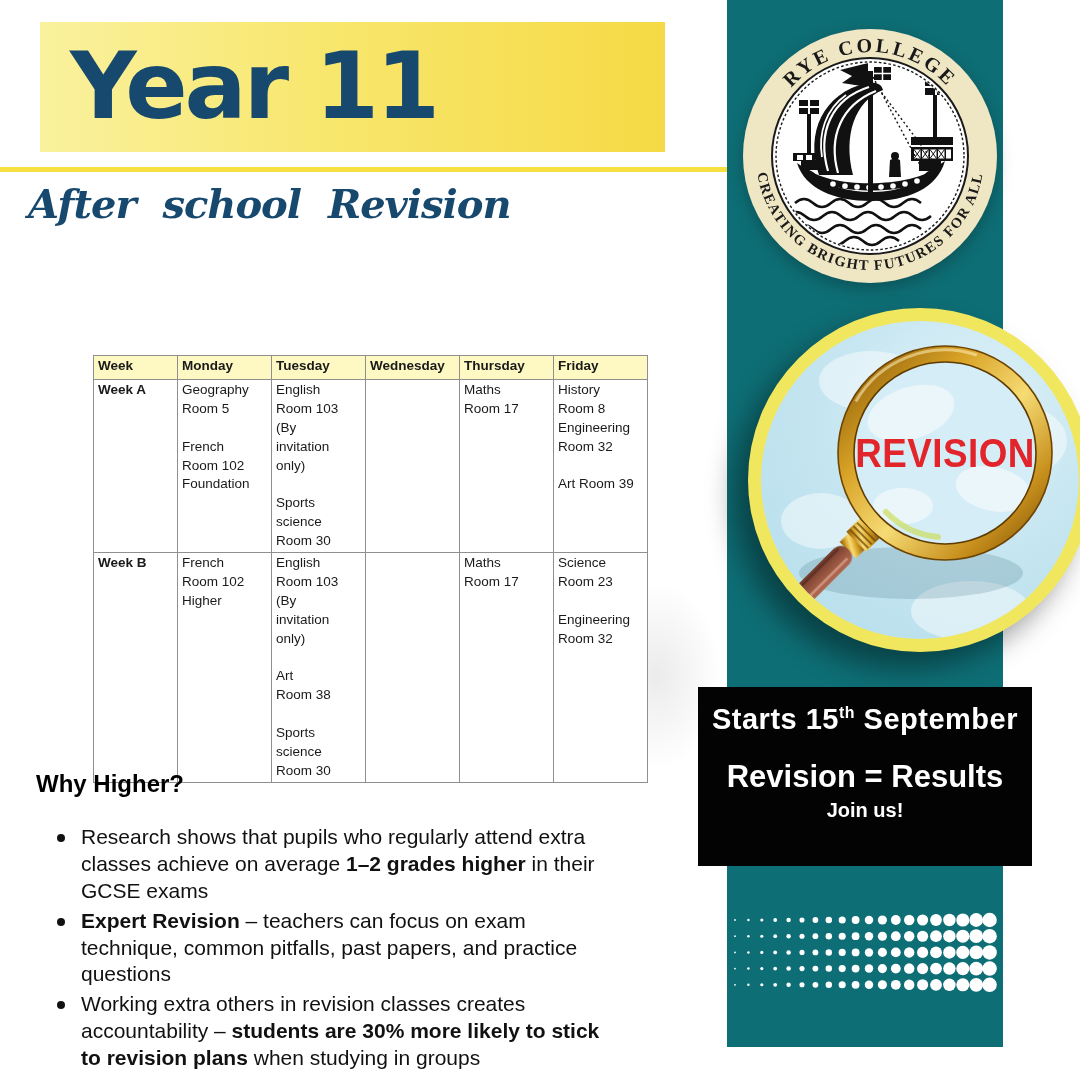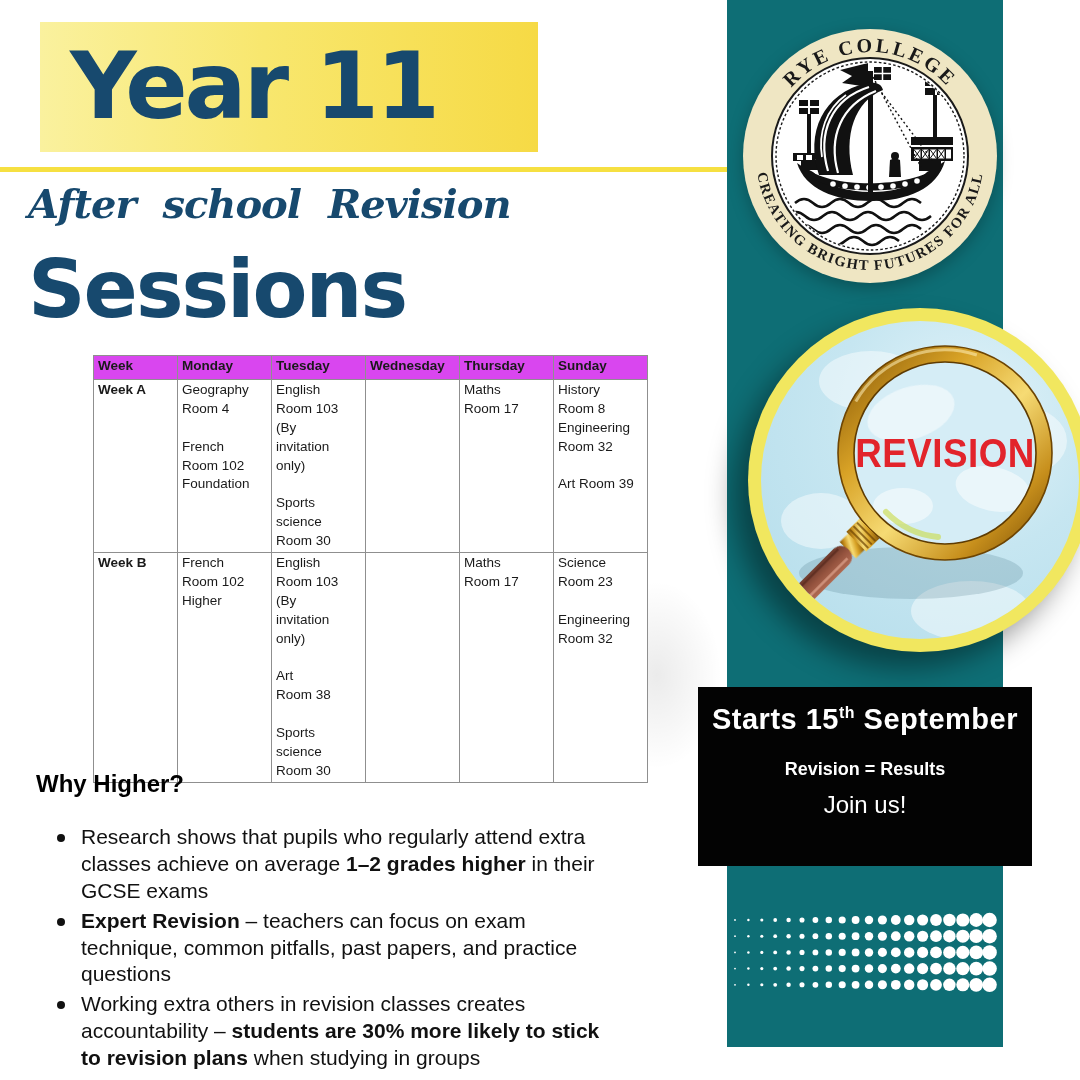--- a/index.html
+++ b/index.html
@@ -1,39 +1,39 @@
 <!DOCTYPE html>
 <html><head>
 <meta charset="utf-8">
 <style>
   html,body{margin:0;padding:0;background:#fff;}
   .page{position:relative;width:1080px;height:1080px;overflow:hidden;background:#fff;
         font-family:"Liberation Sans",sans-serif;}
 
   
-  .year-box{position:absolute;left:40px;top:22px;width:498px;height:130px;
+  .year-box{position:absolute;left:40px;top:22px;width:625px;height:130px;
     background:linear-gradient(90deg,#FAF19E 0%,#F8E76E 45%,#F6DA45 100%);
     display:flex;align-items:center;padding-left:30px;box-sizing:border-box;z-index:2;}
   .year-text{font-family:"DejaVu Sans",sans-serif;font-weight:bold;font-size:92px;
     color:#17496E;letter-spacing:-3px;line-height:1;}
   .rule{position:absolute;left:0;top:167px;width:727px;height:5px;background:#F6E041;z-index:1;}
   .script-title{position:absolute;left:28px;top:180px;font-family:"DejaVu Serif",serif;
     font-style:italic;font-weight:bold;font-size:40px;color:#17496E;word-spacing:14px;
     letter-spacing:-1px;z-index:2;}
   .sessions-title{position:absolute;left:28px;top:250px;font-family:"DejaVu Sans",sans-serif;
     font-weight:bold;font-size:80px;color:#17496E;letter-spacing:-2px;line-height:1;z-index:2;}
 
   
   table.timetable{position:absolute;left:93px;top:355px;width:554px;border-collapse:collapse;
     table-layout:fixed;z-index:2;background:#fff;}
   table.timetable th,table.timetable td{border:1px solid #8f8f8f;
     font:13.5px/1.4 "Liberation Sans",sans-serif;color:#1a1a1a;
     vertical-align:top;text-align:left;padding:1px 3px 1px 4px;white-space:pre-line;
     overflow:hidden;}
-  table.timetable thead th{background:#d946ef;font-weight:bold;height:21px;}
+  table.timetable thead th{background:#fef9c3;font-weight:bold;height:21px;}
   table.timetable col.c-week{width:84px;}
   table.timetable col.c-day{width:94px;}
   table.timetable tbody th{font-weight:bold;margin-top:46px;}
   table.timetable tbody tr:nth-child(1){height:171px;}
   table.timetable tbody tr:nth-child(2){height:213px;}
 
   .watermark{position:absolute;left:592px;top:580px;width:130px;height:190px;
     background:radial-gradient(ellipse at center,rgba(0,0,0,0.08),transparent 70%);z-index:1;}
 
   
@@ -57,64 +57,63 @@
     background:#F1E75F;box-shadow:-14px 16px 28px rgba(0,0,0,0.40);z-index:2;}
   .rev-photo{position:absolute;left:13px;top:13px;right:13px;bottom:13px;border-radius:50%;
     overflow:hidden;background:radial-gradient(circle at 65% 30%,#E2F3F9 0%,#C6E6F1 45%,#B4DDEB 100%);text-align:center;}
   .rev-photo svg{display:block;}
 
   
   .announce{position:absolute;left:698px;top:687px;width:334px;height:179px;background:#030303;
     color:#fff;text-align:center;z-index:3;box-sizing:border-box;padding-top:16px;}
   .announce .l1{font-size:29px;font-weight:bold;letter-spacing:0.5px;}
   .announce .l1 sup{font-size:0.55em;vertical-align:super;}
-  .announce .l2{margin-top:23px;font-size:18px;font-weight:bold;}
-  .announce .l3{margin-top:11px;font-size:24px;font-weight:normal;}
+  .announce .l2{margin-top:23px;font-size:31px;font-weight:bold;}
+  .announce .l3{margin-top:4px;font-size:20px;font-weight:bold;}
 
   
   .dots{position:absolute;left:729px;top:908px;z-index:2;}
 </style>
 </head>
 <body>
 
 <div class="page">
 
   <div class="year-box">
     <span class="year-text">Year 11</span>
   </div>
   <div class="rule"></div>
   <div class="script-title">After school Revision</div>
-  <div class="sessions-title">Sessions</div>
 
   <div class="watermark"></div>
 
   <table class="timetable">
     <colgroup>
       <col class="c-week">
         <col class="c-day">
         <col class="c-day">
         <col class="c-day">
         <col class="c-day">
         <col class="c-day">
     </colgroup>
     <thead>
         <tr>
           <th>Week</th>
           <th>Monday</th>
           <th>Tuesday</th>
           <th>Wednesday</th>
           <th>Thursday</th>
-          <th>Sunday</th>
+          <th>Friday</th>
         </tr>
       </thead>
     <tbody>
         <tr>
           <th>Week A</th>
           <td>Geography
-Room 4
+Room 5
 
 French
 Room 102
 Foundation</td>
           <td>English
 Room 103 (By
 invitation
 only)
 
 Sports

